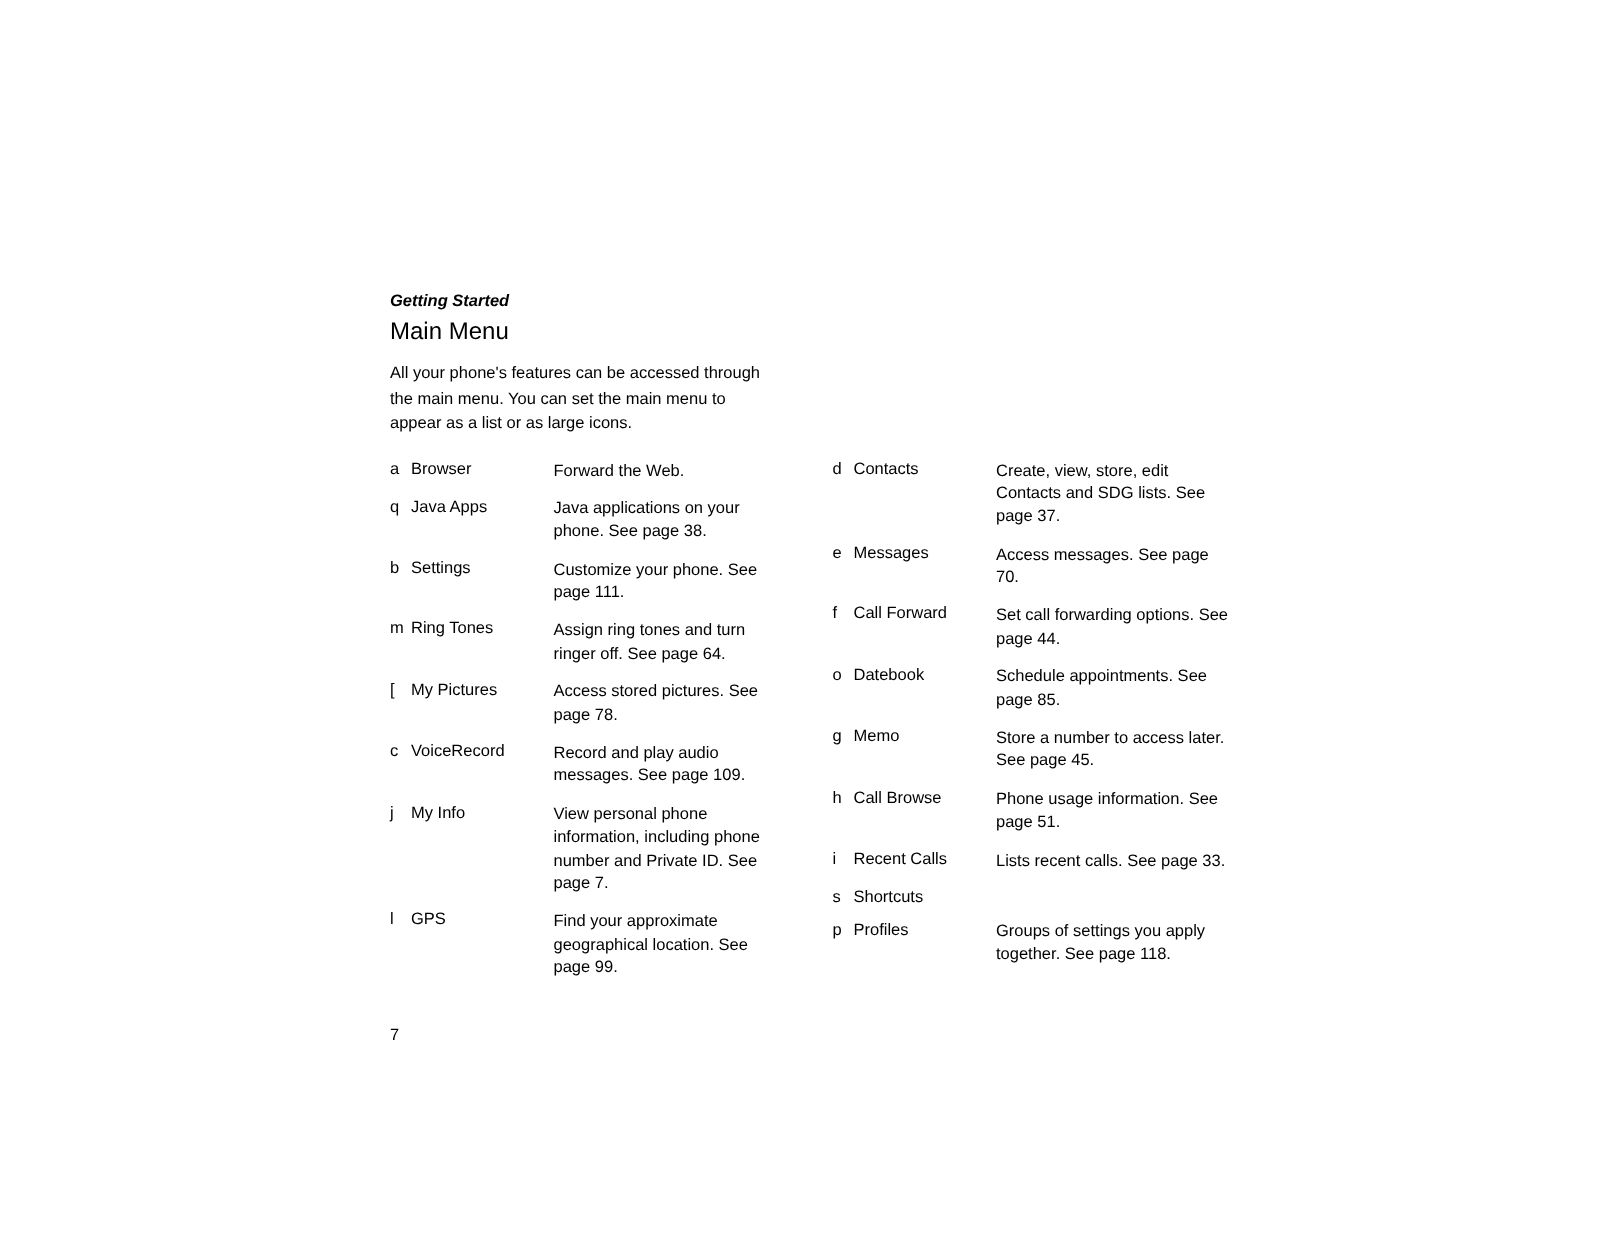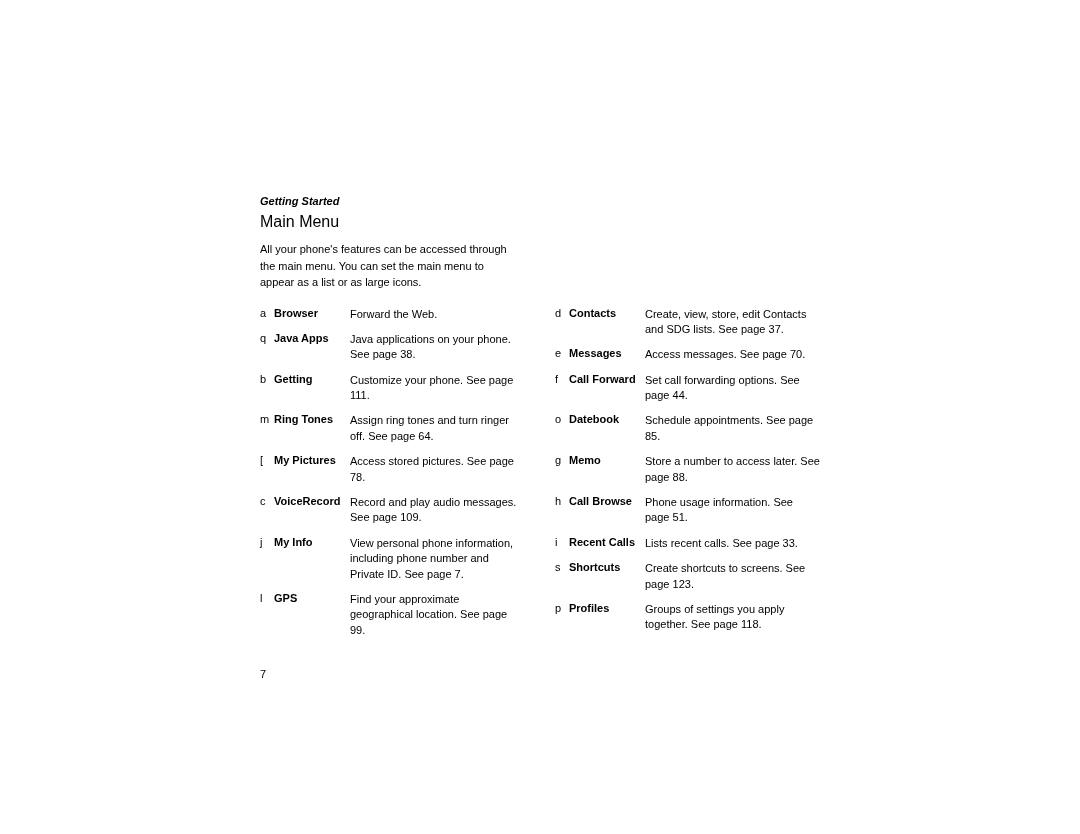--- a/index.html
+++ b/index.html
@@ -61,23 +61,23 @@
     }
 
     .item-letter {
       width: 14px;
       font-size: 11px;
       flex-shrink: 0;
       padding-top: 0;
     }
 
     .item-name {
-      font-weight: bold;
+      font-weight: normal;
       font-size: 11px;
-      width: 76px;
+      width: 95px;
       flex-shrink: 0;
     }
 
     .item-desc {
       font-size: 11px;
       line-height: 1.4;
       flex: 1;
     }
 
     .page-number {
@@ -100,21 +100,21 @@
       <span class="item-name">Browser</span>
       <span class="item-desc">Forward the Web.</span>
     </div>
         <div class="menu-item">
       <span class="item-letter">q</span>
       <span class="item-name">Java Apps</span>
       <span class="item-desc">Java applications on your phone. See page 38.</span>
     </div>
         <div class="menu-item">
       <span class="item-letter">b</span>
-      <span class="item-name">Getting</span>
+      <span class="item-name">Settings</span>
       <span class="item-desc">Customize your phone. See page 111.</span>
     </div>
         <div class="menu-item">
       <span class="item-letter">m</span>
       <span class="item-name">Ring Tones</span>
       <span class="item-desc">Assign ring tones and turn ringer off. See page 64.</span>
     </div>
         <div class="menu-item">
       <span class="item-letter">[</span>
       <span class="item-name">My Pictures</span>
@@ -153,36 +153,35 @@
       <span class="item-desc">Set call forwarding options. See page 44.</span>
     </div>
         <div class="menu-item">
       <span class="item-letter">o</span>
       <span class="item-name">Datebook</span>
       <span class="item-desc">Schedule appointments. See page 85.</span>
     </div>
         <div class="menu-item">
       <span class="item-letter">g</span>
       <span class="item-name">Memo</span>
-      <span class="item-desc">Store a number to access later. See page 88.</span>
+      <span class="item-desc">Store a number to access later. See page 45.</span>
     </div>
         <div class="menu-item">
       <span class="item-letter">h</span>
       <span class="item-name">Call Browse</span>
       <span class="item-desc">Phone usage information. See page 51.</span>
     </div>
         <div class="menu-item">
       <span class="item-letter">i</span>
       <span class="item-name">Recent Calls</span>
       <span class="item-desc">Lists recent calls. See page 33.</span>
     </div>
         <div class="menu-item">
       <span class="item-letter">s</span>
       <span class="item-name">Shortcuts</span>
-      <span class="item-desc">Create shortcuts to screens. See page 123.</span>
     </div>
         <div class="menu-item">
       <span class="item-letter">p</span>
       <span class="item-name">Profiles</span>
       <span class="item-desc">Groups of settings you apply together. See page 118.</span>
     </div>
       </div>
   </div>
 
   <div class="page-number">7</div>

